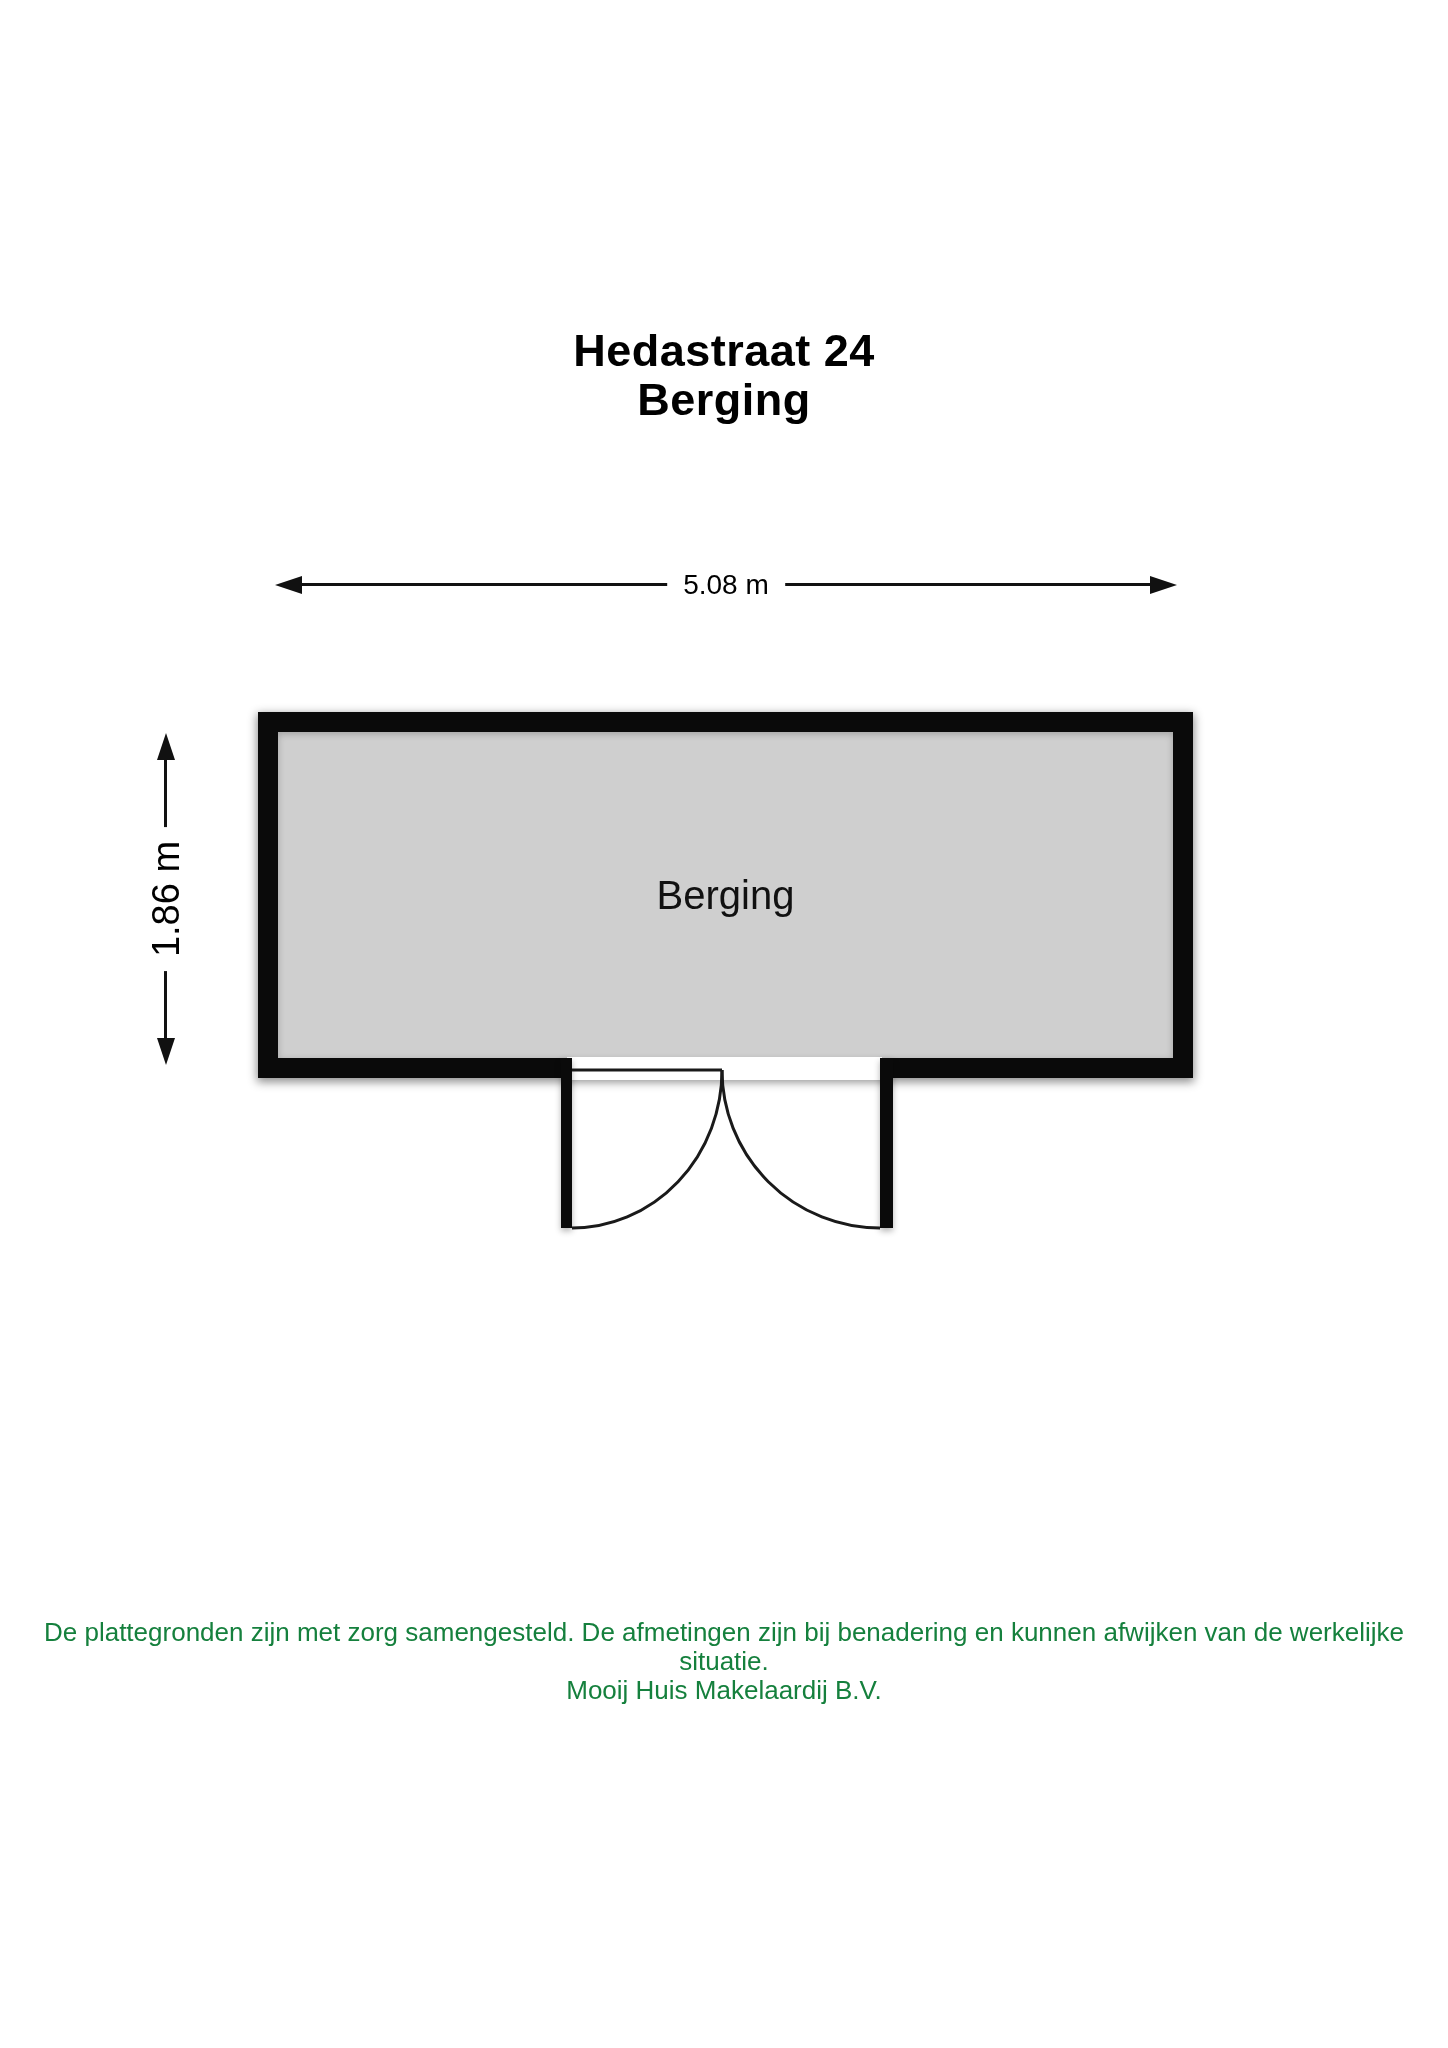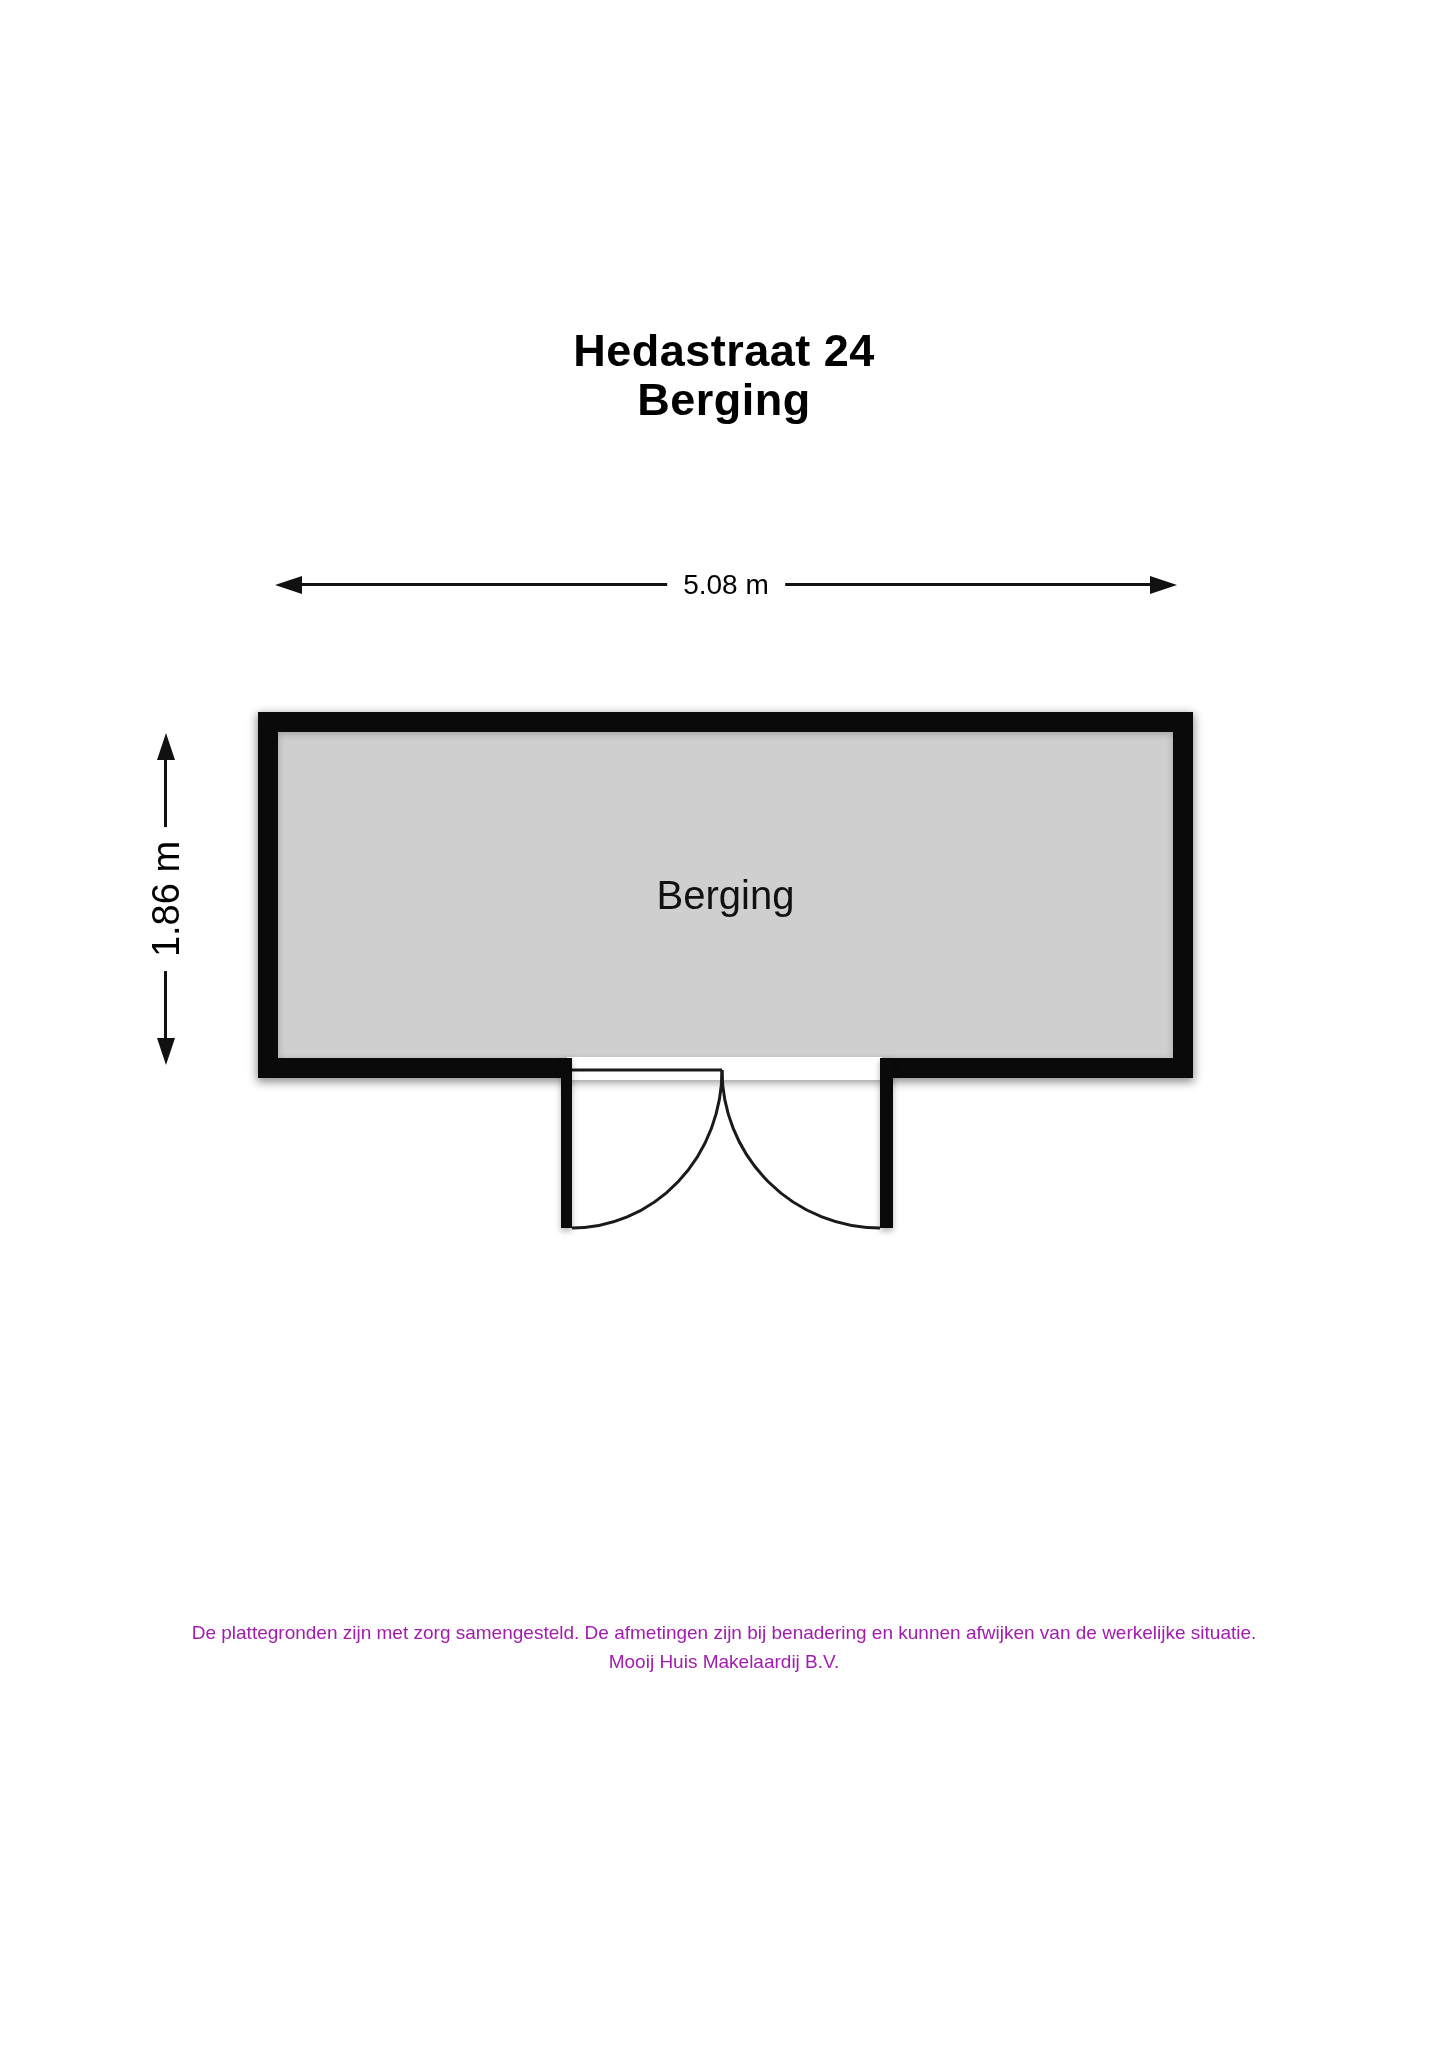--- a/index.html
+++ b/index.html
@@ -155,23 +155,23 @@
     fill: none;
   }
 
   
   .footer {
     position: absolute;
     top: 1618px;
     left: 0;
     width: 100%;
     text-align: center;
-    font-size: 19px;
+    font-size: 26px;
     line-height: 29px;
-    color: #a21caf;
+    color: #15803d;
   }
 </style>
 </head>
 <body>
 
 <div class="page">
 
   <div class="title-block">
     <div class="title-line">Hedastraat 24</div>
     <div class="title-line">Berging</div>

